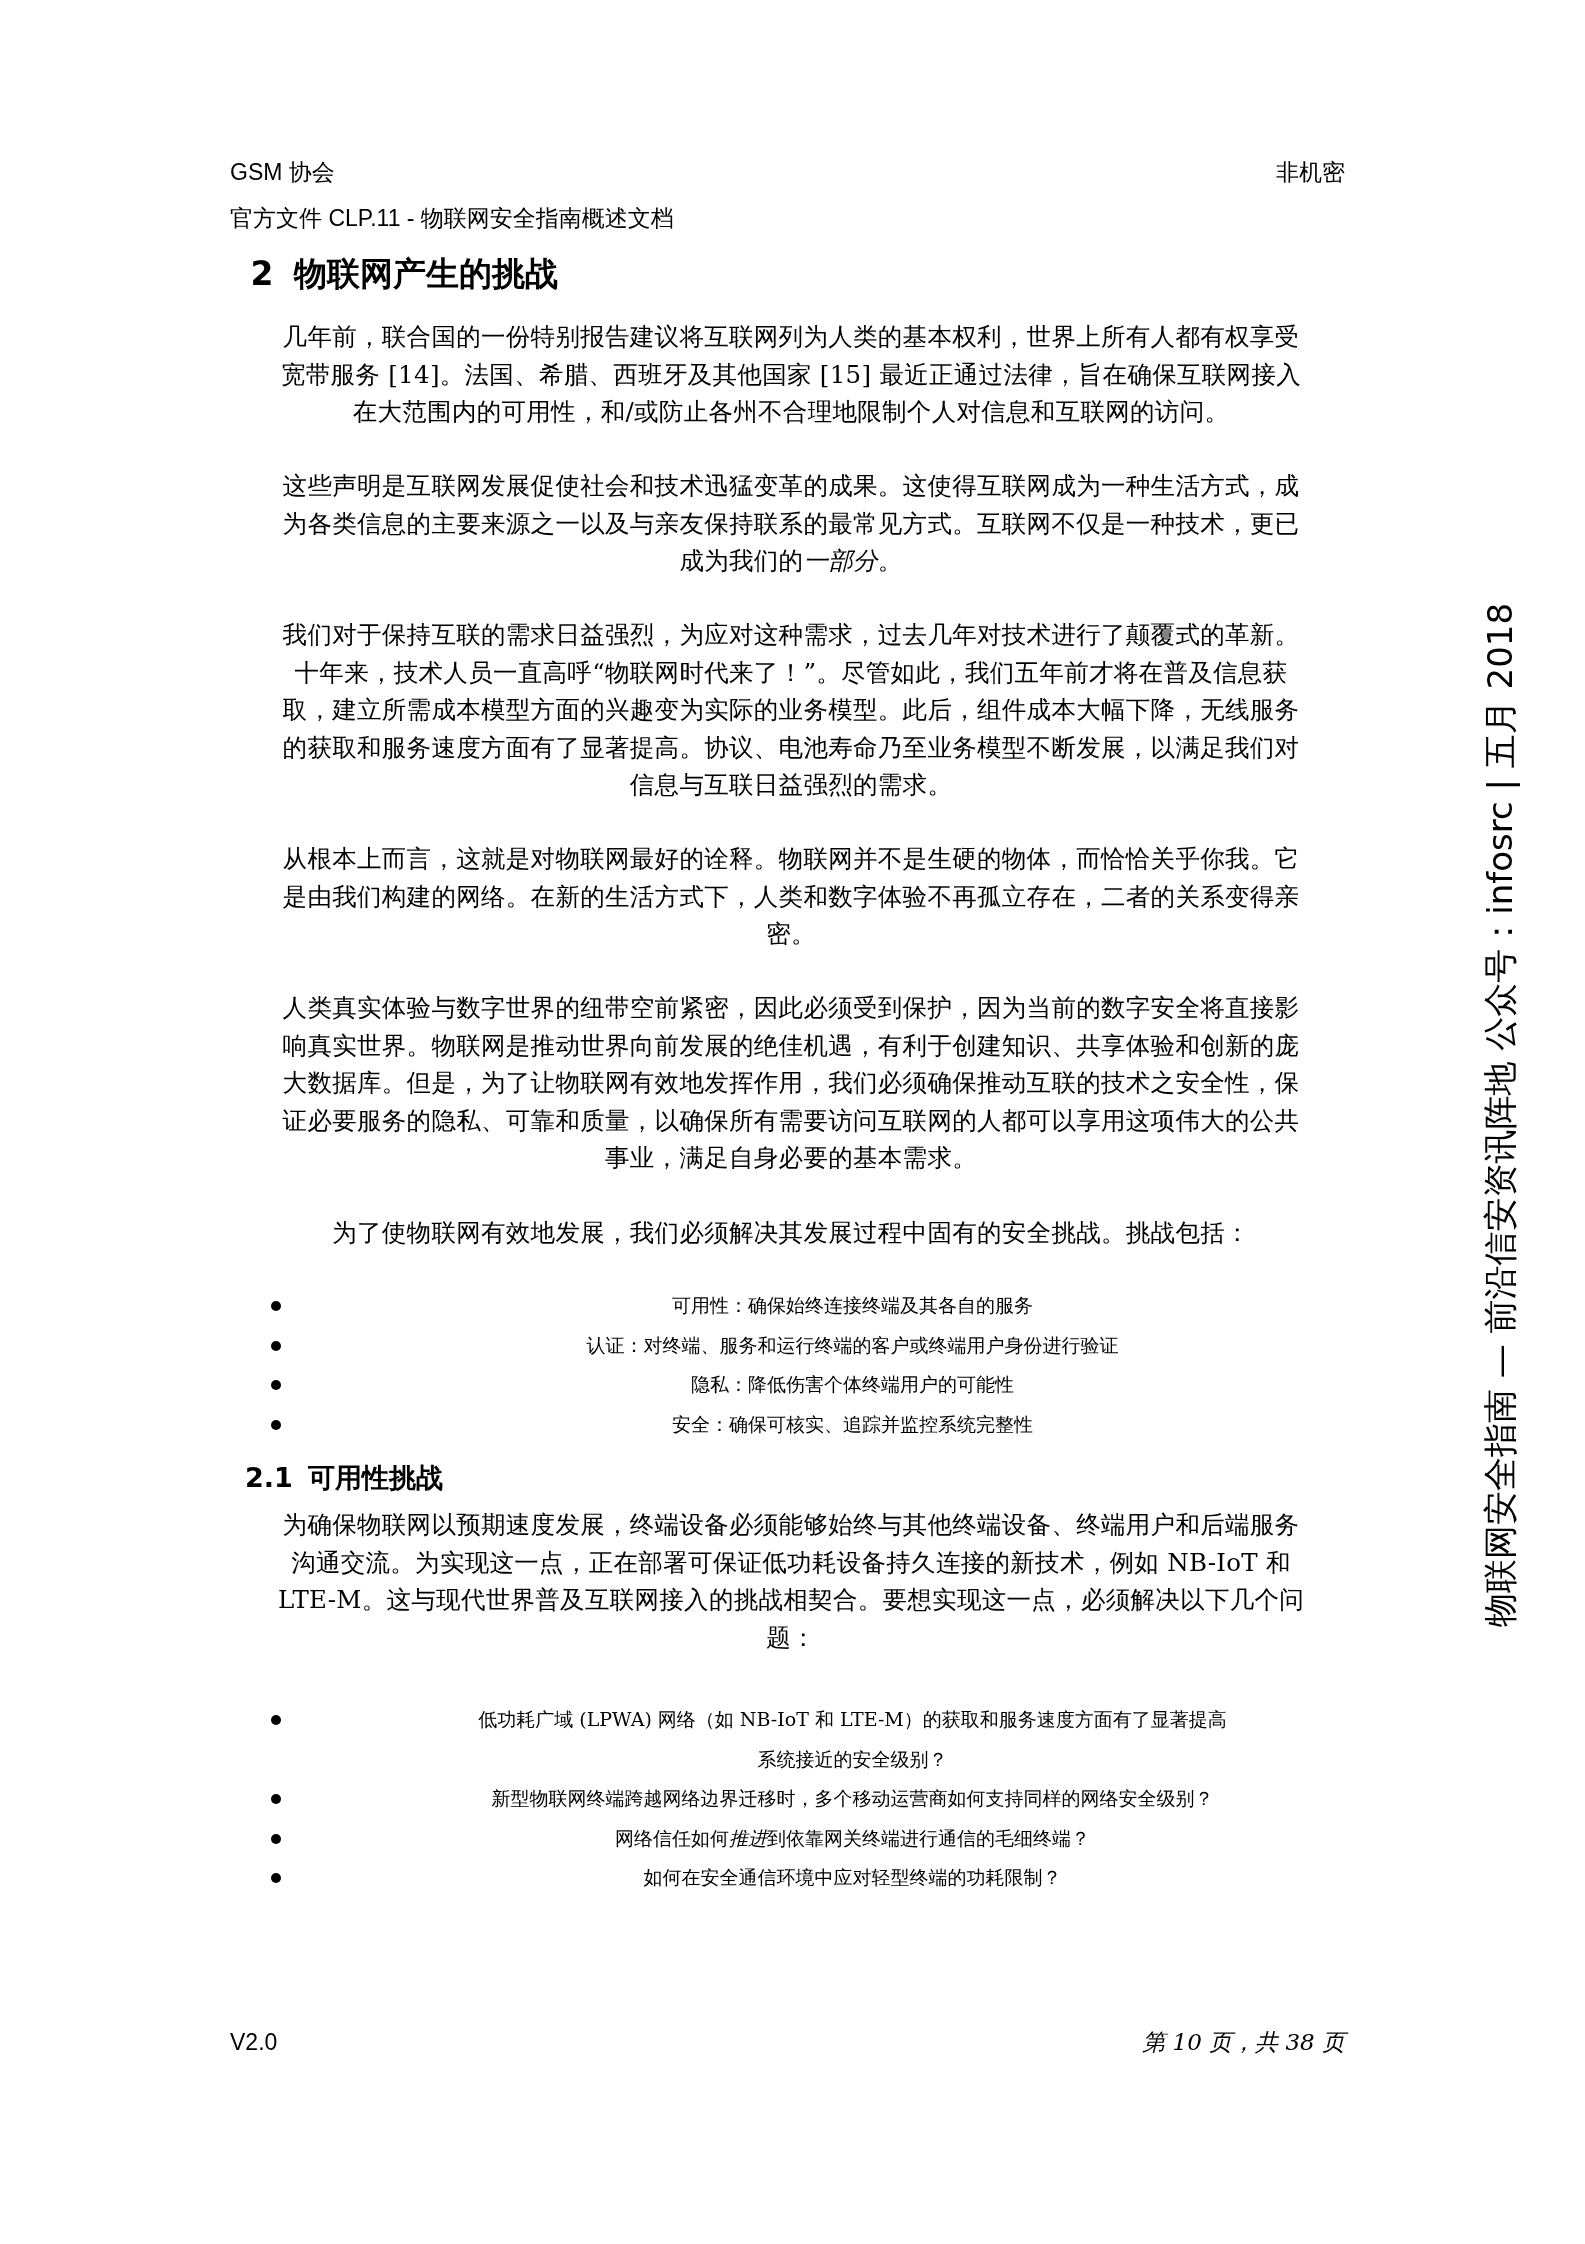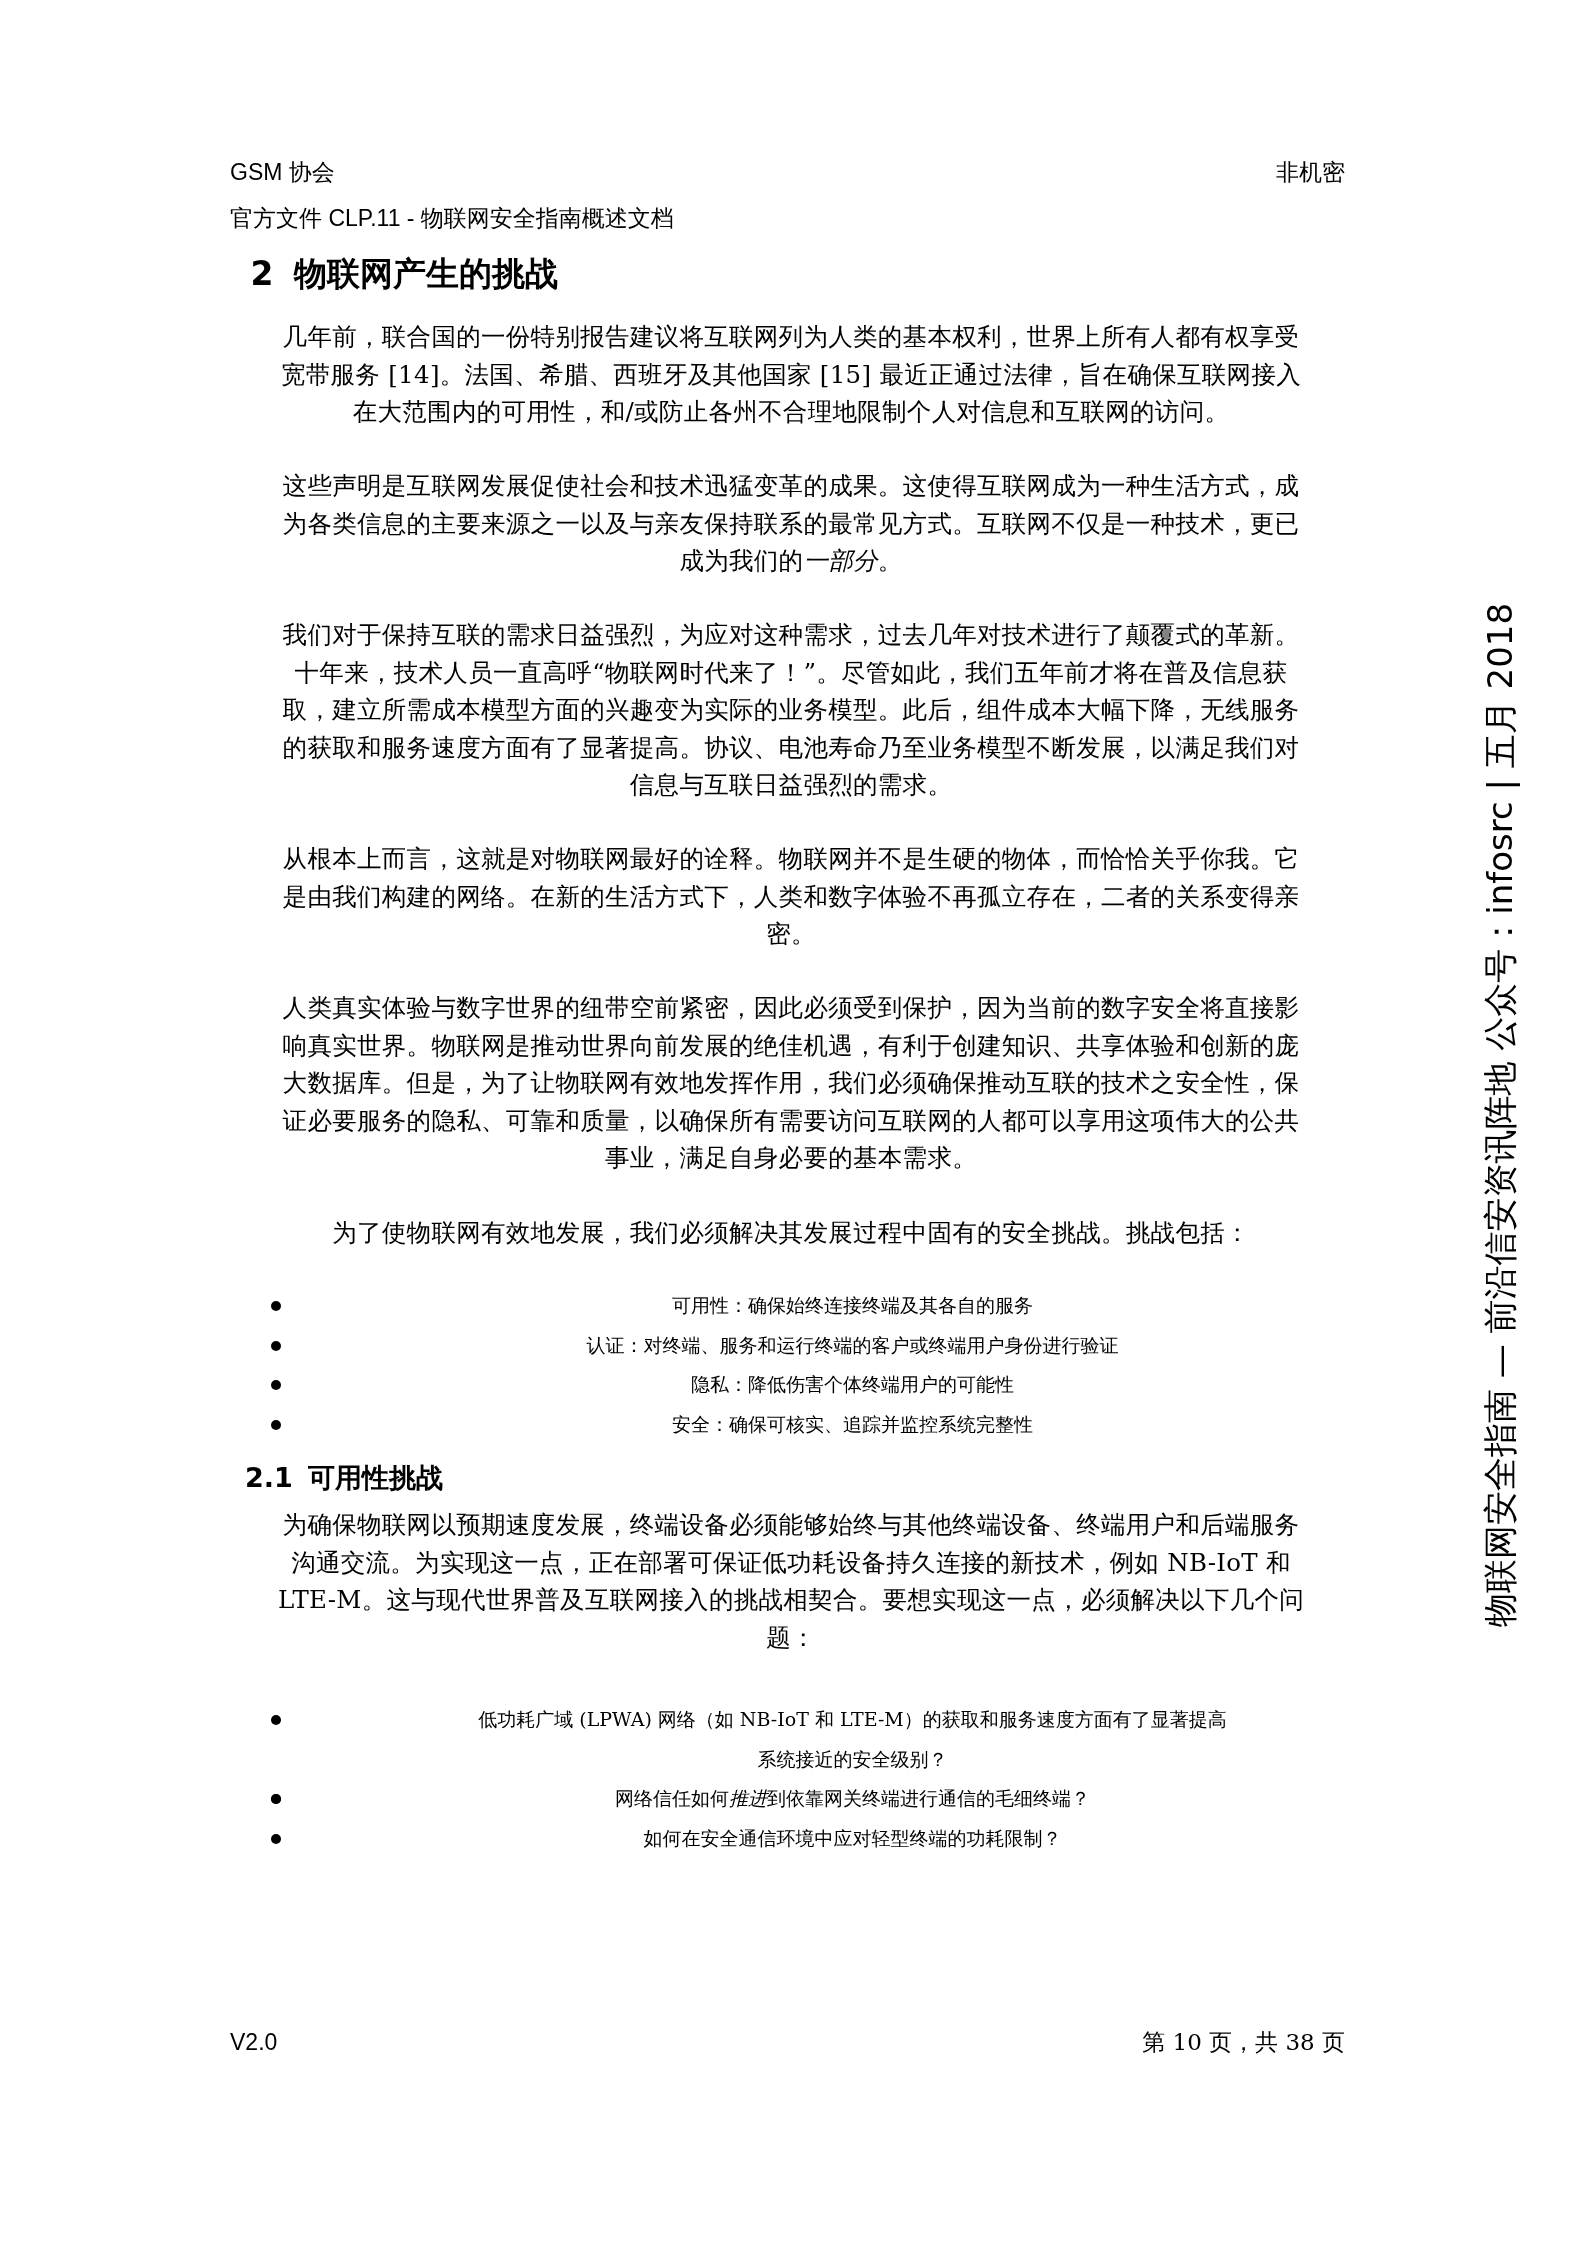--- a/index.html
+++ b/index.html
@@ -17,21 +17,21 @@
         font-family:"DejaVu Sans","Liberation Sans",sans-serif; }
   .h2 .num { display:inline-block; width:78px; }
   .p { position:absolute; left:230px; width:1122px; font-size:24.5px; line-height:37.5px; letter-spacing:0.3px; }
   .p i, li i { font-style:italic; }
   ul.bl { position:absolute; left:230px; width:1160px; margin:0; padding:0; list-style:none;
           font-size:19px; line-height:37.5px; }
   ul.bl li { position:relative; padding-left:85px; }
   ul.bl li .dot { position:absolute; left:41px; top:15px; width:10px; height:10px; border-radius:50%; background:#000; }
   .ftr { position:absolute; font-size:23px; line-height:28px; top:2028px; }
   .ftr-left { left:230px; font-family:"Liberation Sans","DejaVu Sans",sans-serif; }
-  .ftr-right { right:240px; }
+  .ftr-right { right:240px;font-style:italic; }
   .side { position:absolute; left:1500px; top:1115px; width:0; height:0; }
   .side-inner { position:absolute; white-space:nowrap; transform:translate(-50%,-50%) rotate(-90deg);
                 font-family:"DejaVu Sans","Liberation Sans",sans-serif; font-size:34px; line-height:40px; color:#000; }
 </style>
 </head>
 <body>
 
 <div class="page">
 
   <div class="hdr hdr-left1">GSM 协会</div>
@@ -97,21 +97,21 @@
     <div>LTE-M。这与现代世界普及互联网接入的挑战相契合。要想实现这一点，必须解决以下几个问</div>
     <div>题：</div>
   </div>
 
   <ul class="bl" style="top:1700px; line-height:39.5px;">
     <li>
         <span class="dot"></span>
         <div>低功耗广域 (LPWA) 网络（如 NB-IoT 和 LTE-M）的获取和服务速度方面有了显著提高</div>
         <div>系统接近的安全级别？</div>
       </li>
-    <li><span class="dot"></span></li>
+    <li><span class="dot"></span><span>新型物联网终端跨越网络边界迁移时，多个移动运营商如何支持同样的网络安全级别？</span></li>
     <li><span class="dot"></span><span>网络信任如何</span><i>推进</i><span>到依靠网关终端进行通信的毛细终端？</span></li>
     <li><span class="dot"></span><span>如何在安全通信环境中应对轻型终端的功耗限制？</span></li>
   </ul>
 
   <div class="ftr ftr-left">V2.0</div>
   <div class="ftr ftr-right">第 10 页，共 38 页</div>
 
   <div class="side">
     <div class="side-inner">物联网安全指南 — 前沿信安资讯阵地 公众号：infosrc | 五月 2018</div>
   </div>

